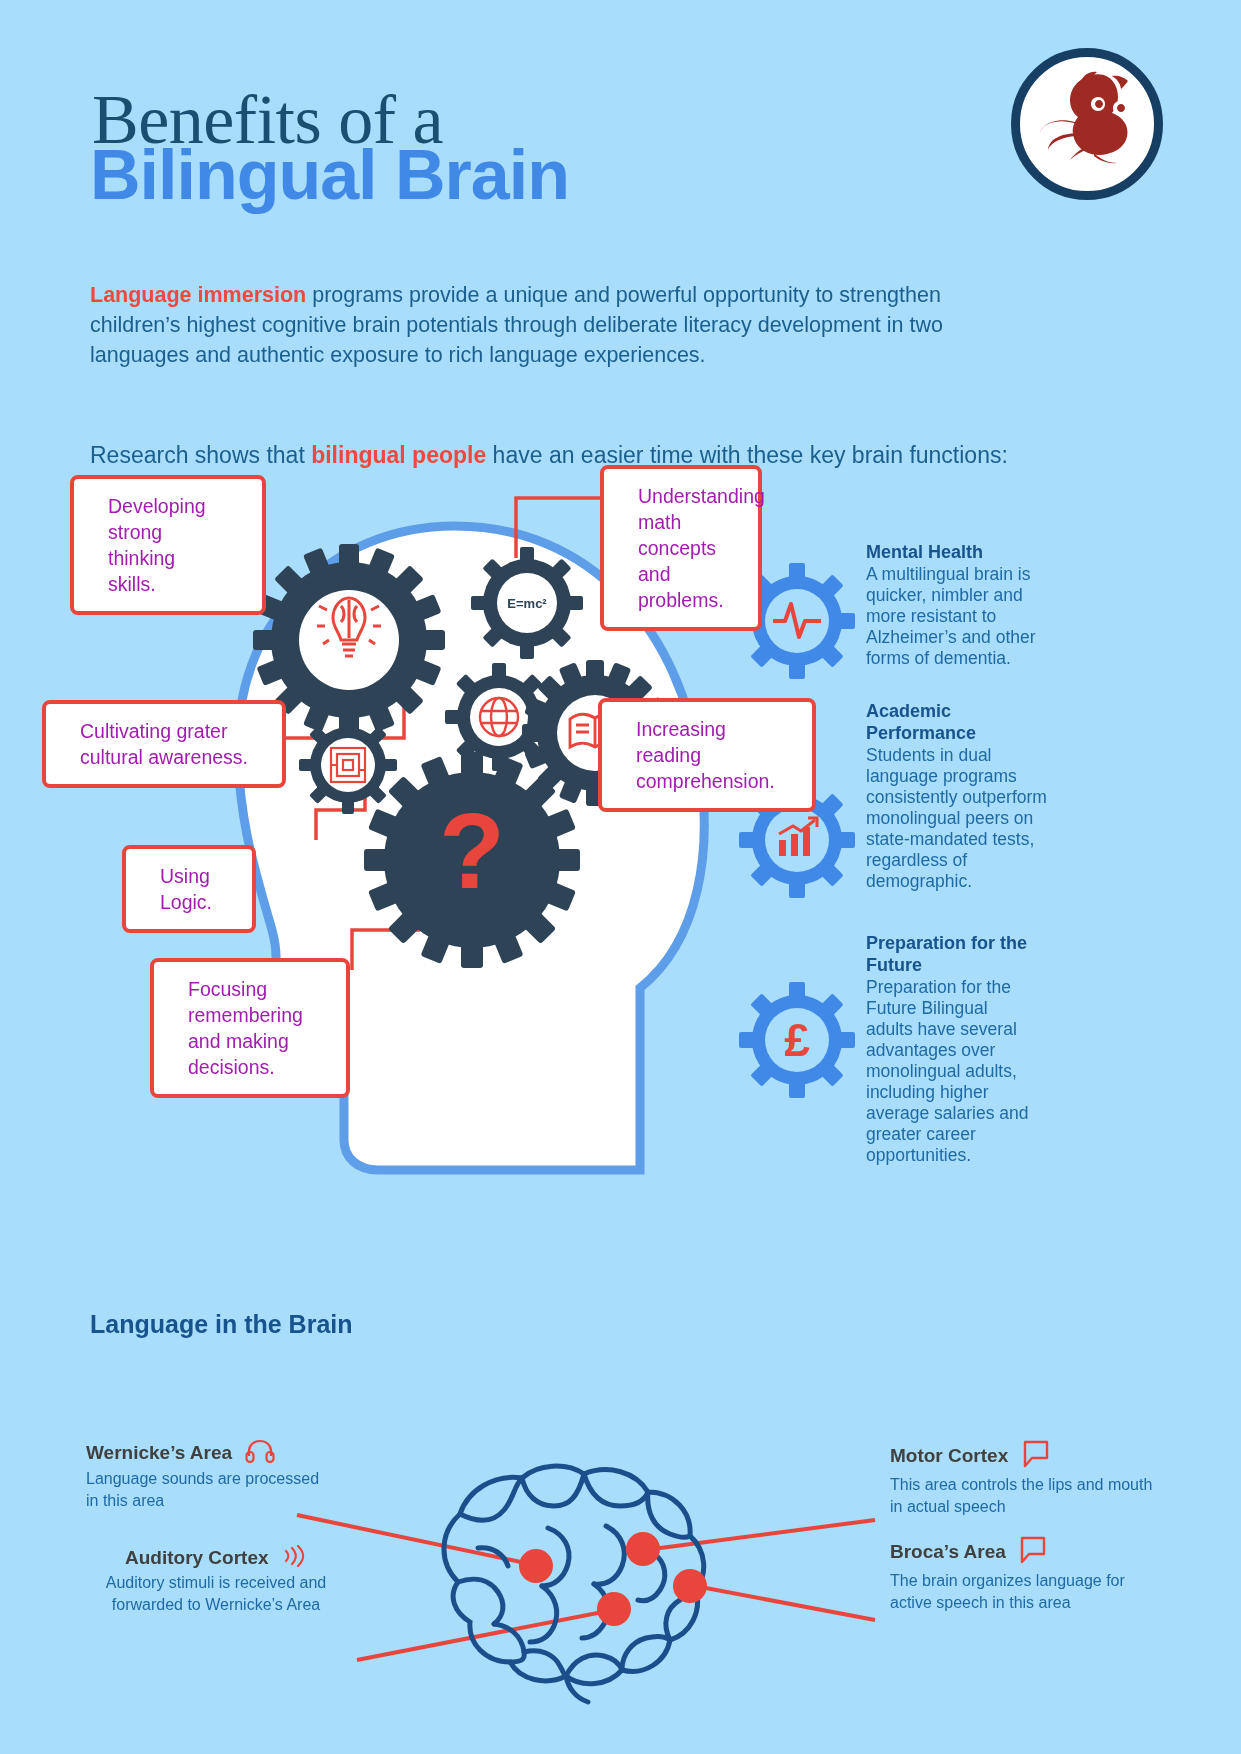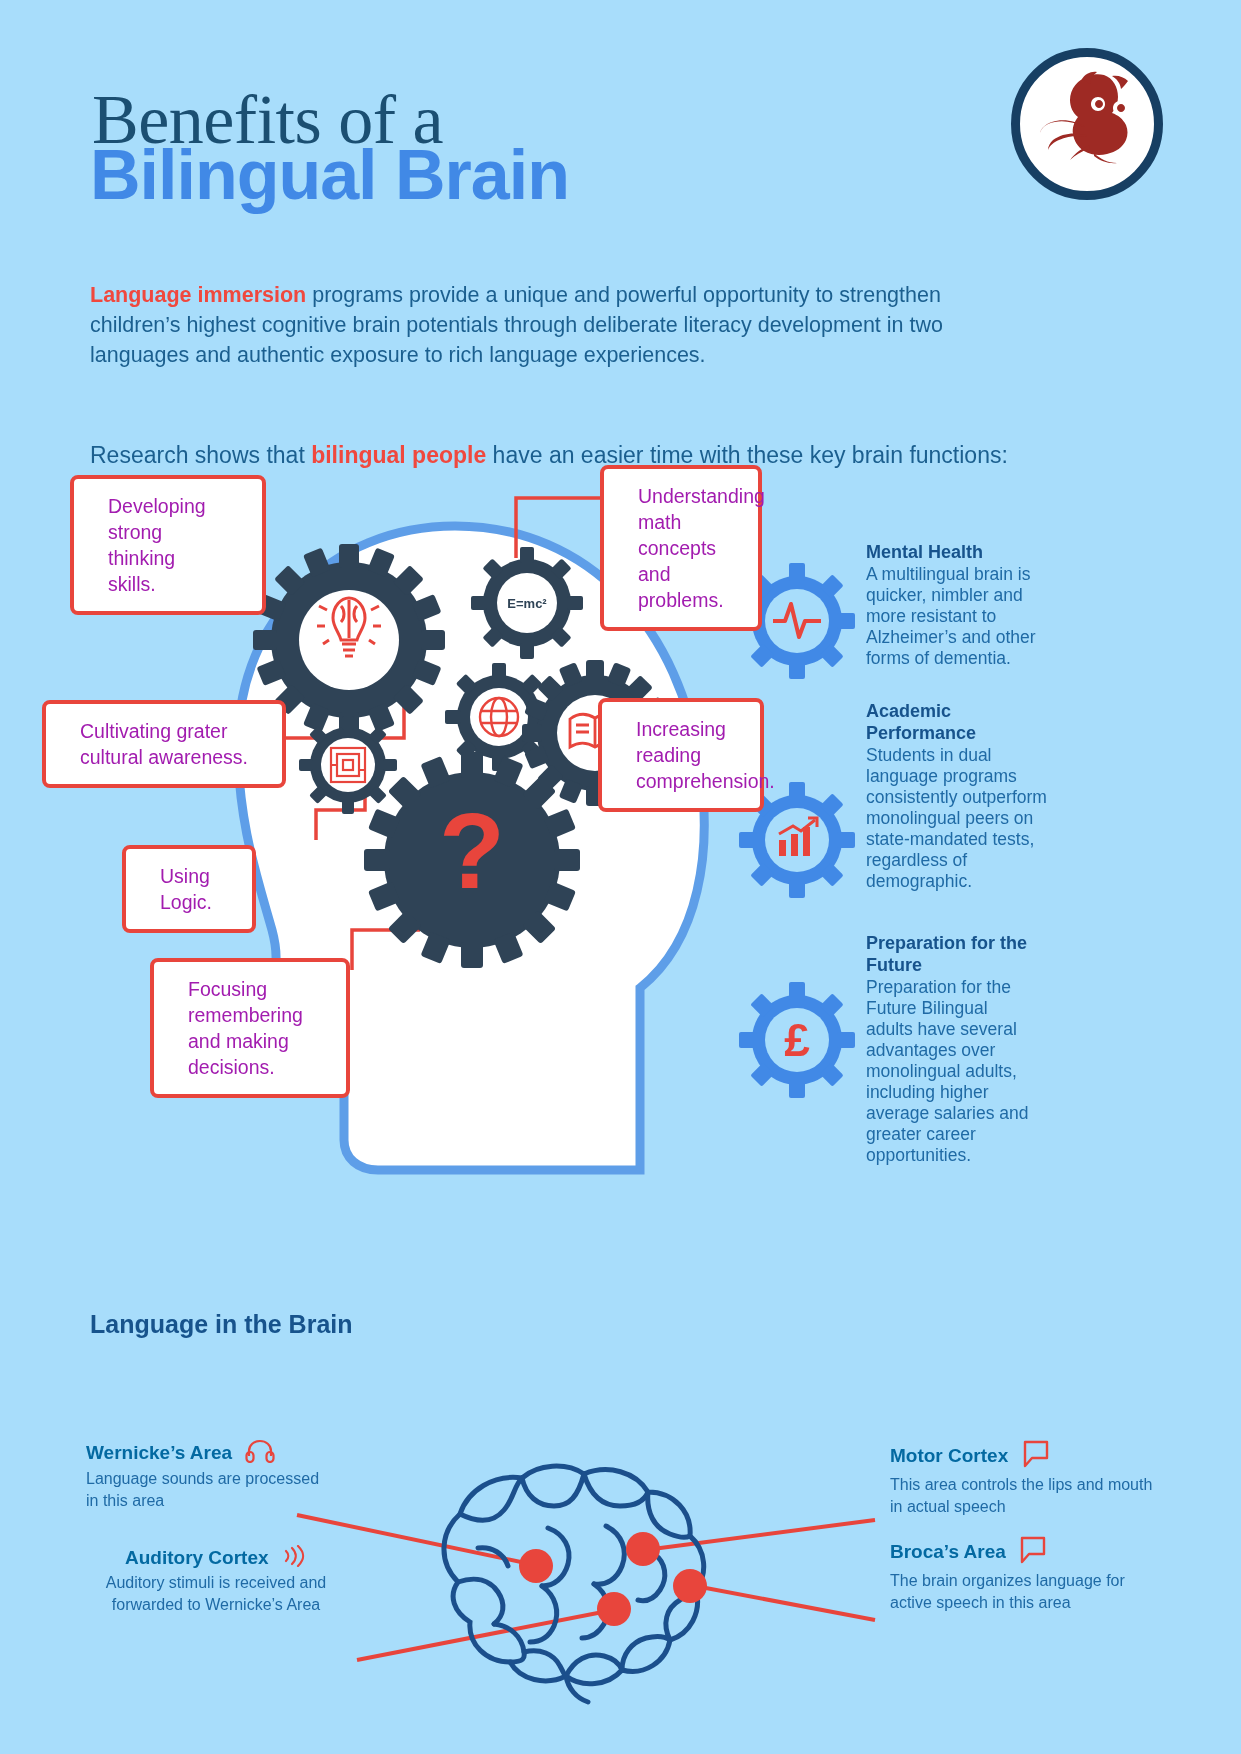--- a/index.html
+++ b/index.html
@@ -123,21 +123,21 @@
 
   
   #brainzone {
     position: absolute;
     left: 0; top: 1420px;
     width: 1241px; height: 334px;
   }
   #brainzone svg.layer { position:absolute; left:0; top:0; }
   .blabel { position: absolute; z-index: 4; }
   .blabel .bt {
-    font-size: 19px; font-weight: bold; color: #0369a1;
+    font-size: 19px; font-weight: bold; color: #404040;
     display: inline-block; vertical-align: middle;
   }
   .blabel .bi {
     display: inline-block; vertical-align: middle; margin-left: 8px;
   }
   .blabel .bp {
     font-size: 16px; line-height: 22px; color: #1f6aa5; margin-top: 1px;
   }
 </style>
 </head>
@@ -362,21 +362,21 @@
     </div>
 
     <div class="callout" style="left:600px; top:25px; width:162px;">
       <span>Understanding math concepts and problems.</span>
     </div>
 
     <div class="callout" style="left:42px; top:260px; width:244px;">
       <span>Cultivating grater cultural awareness.</span>
     </div>
 
-    <div class="callout" style="left:598px; top:258px; width:166px;">
+    <div class="callout" style="left:598px; top:258px; width:218px;">
       <span>Increasing reading comprehension.</span>
     </div>
 
     <div class="callout" style="left:122px; top:405px; width:134px;">
       <span>Using Logic.</span>
     </div>
 
     <div class="callout" style="left:150px; top:518px; width:200px;">
       <span>Focusing remembering and making decisions.</span>
     </div>

